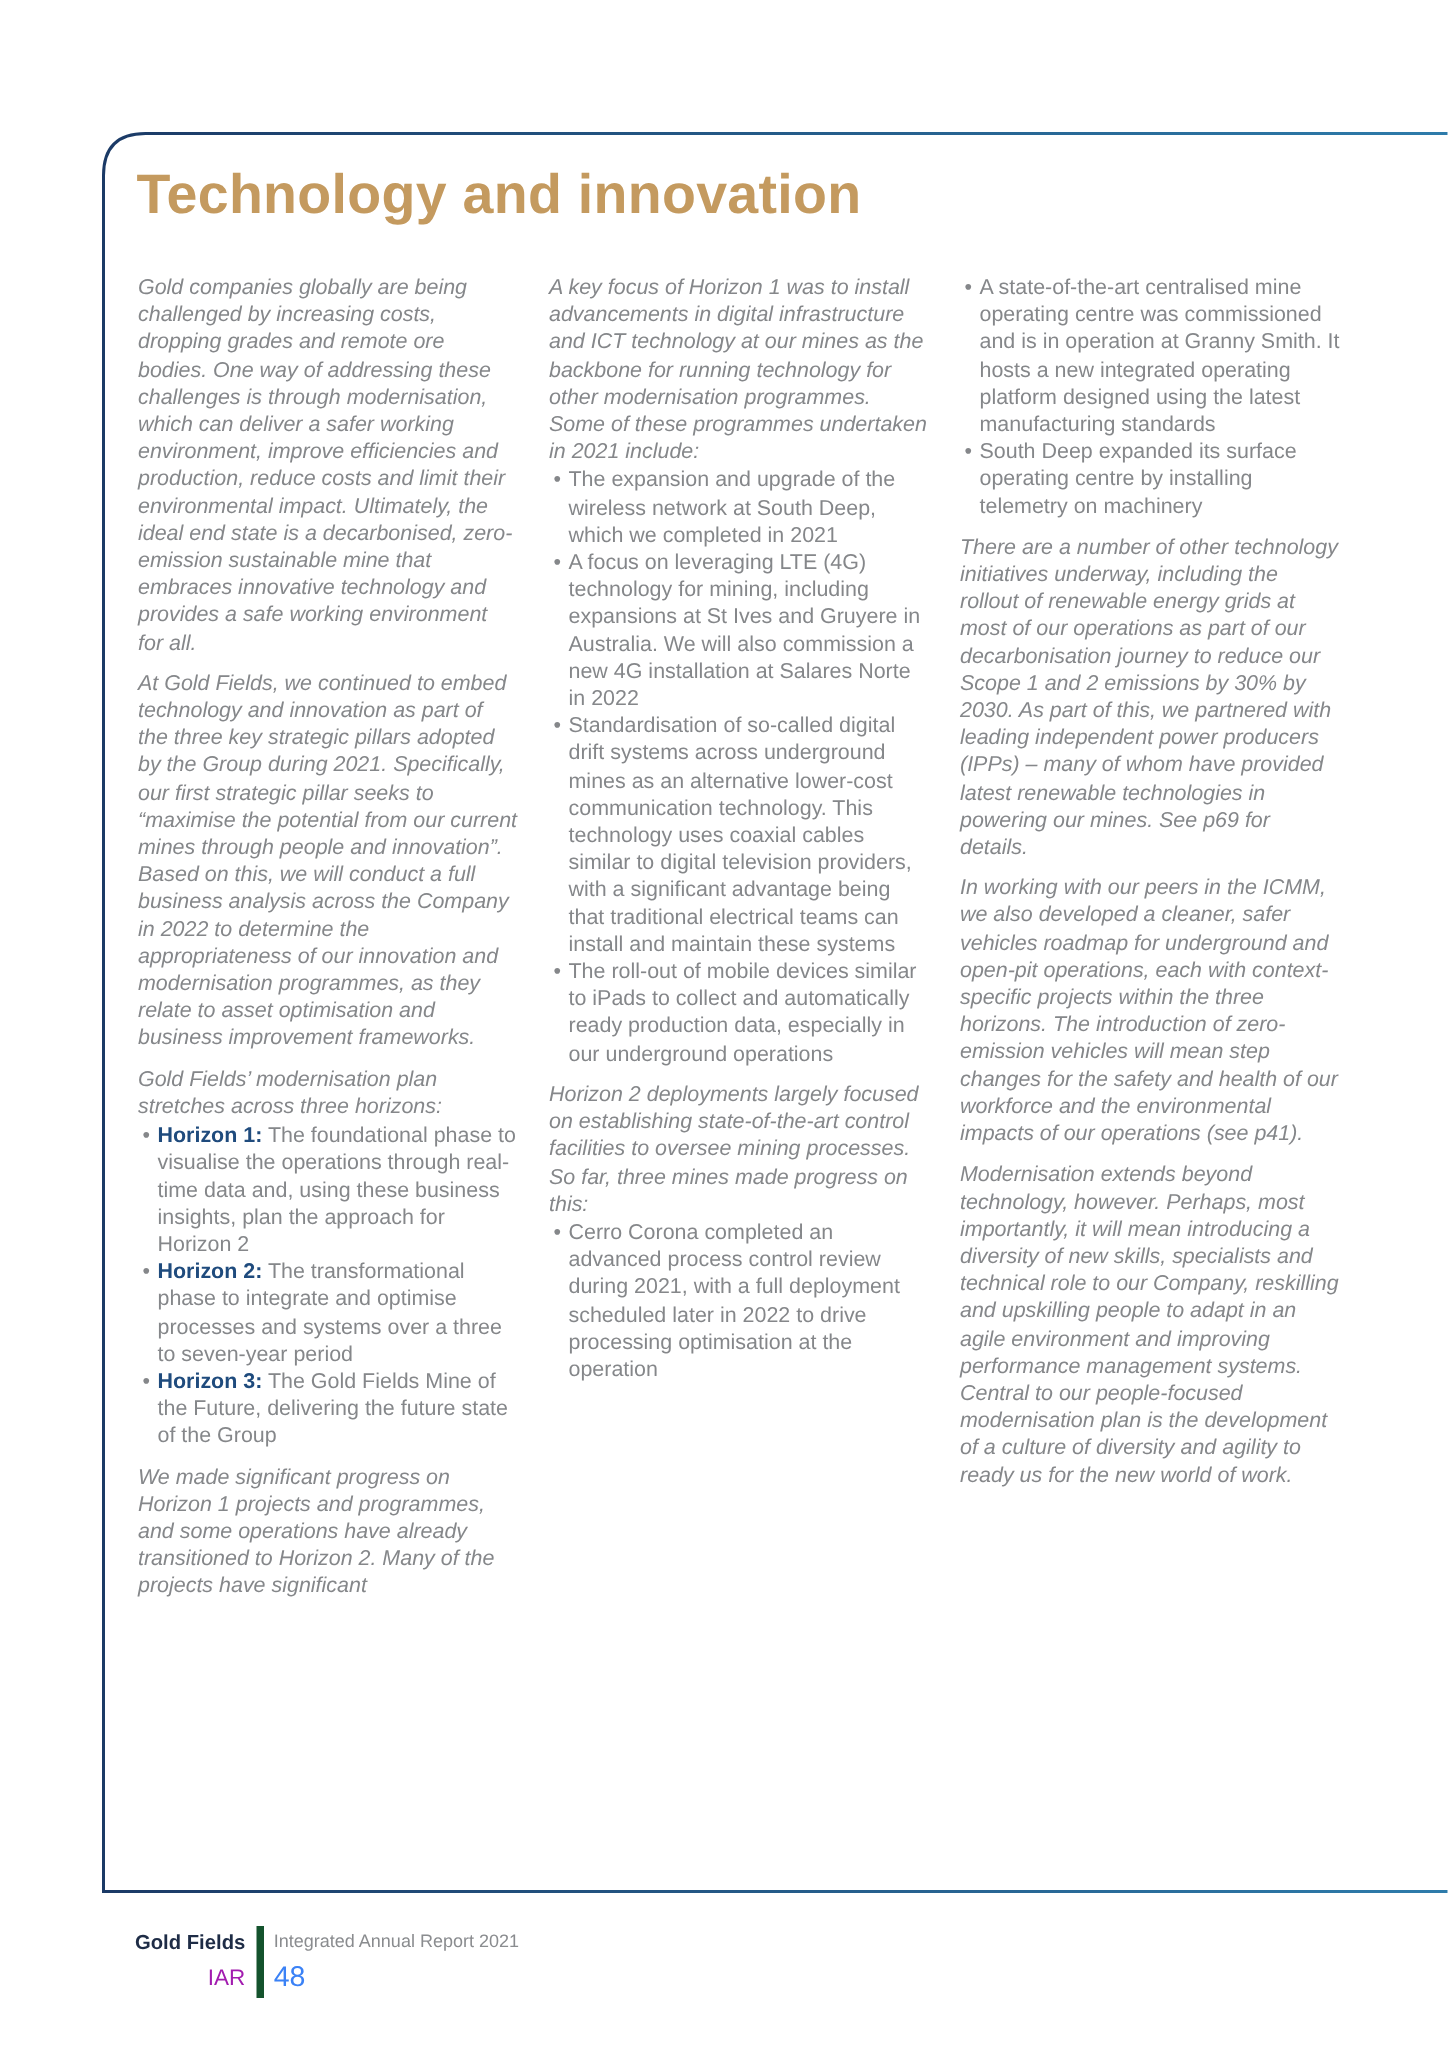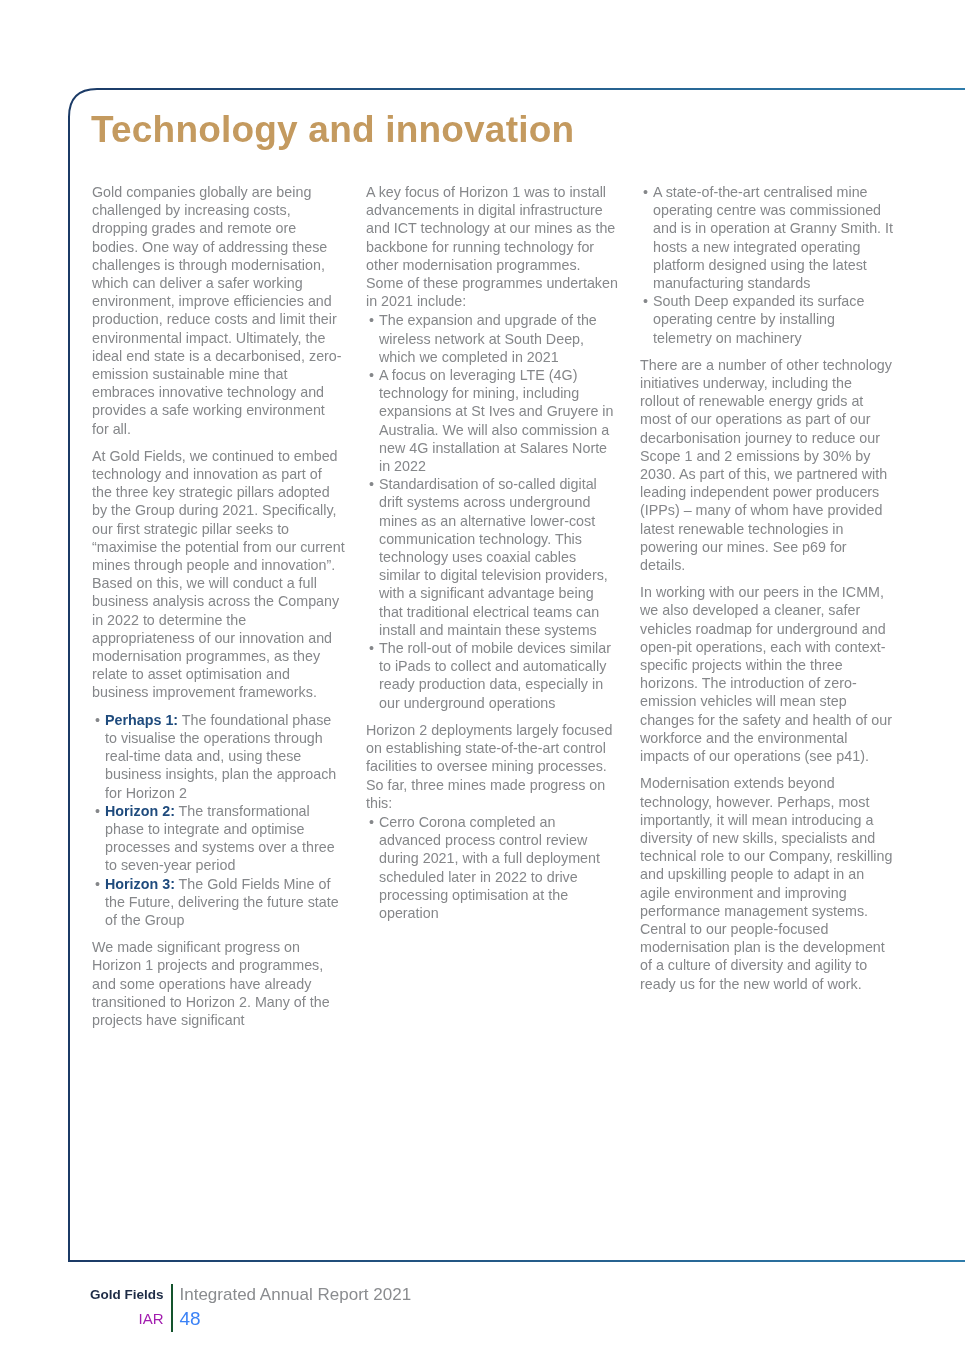--- a/index.html
+++ b/index.html
@@ -12,34 +12,34 @@
   .frame-svg { position:absolute; top:0; left:0; }
 
   .page-title {
     position:absolute; left:91px; top:108px; margin:0;
     font-size:37px; font-weight:bold; color:#C49A5F; letter-spacing:0.2px;
     line-height:44px;
   }
 
   .cols { position:absolute; left:92px; top:183px; display:flex; gap:21px; }
   .col { width:253px; font-size:14.3px; line-height:18.2px; color:#85878A; }
-  .col p { margin:0 0 9px 0; }
+  .col p { margin:0 0 9px 0;font-style:italic; }
   .col p.intro { margin-bottom:1px; }
 
   ul.blist { list-style:none; margin:0 0 9px 0; padding:0; }
   li.bitem { display:flex; }
   .dot { flex:0 0 13px; width:13px; padding-left:3px; box-sizing:border-box; color:#85878A; }
   .btext { flex:1; }
   .lead { color:#1F4B7D; font-weight:bold; }
 
   .footer { position:absolute; left:90px; top:1284px; display:flex; }
-  .f-left  { text-align:right; padding-right:7px; border-right:2px solid #14532d; }
+  .f-left  { text-align:right; padding-right:7px; border-right:5px solid #14532d; }
   .f-right { padding-left:7px; }
   .brand   { font-weight:bold; color:#1E2C46; font-size:13.5px; line-height:21px; white-space:nowrap; }
-  .report  { color:#8A8C8F; font-size:17px; line-height:21px; white-space:nowrap; }
+  .report  { color:#8A8C8F; font-size:12px; line-height:21px; white-space:nowrap; }
   .iar     { color:#a21caf; font-size:15px;  line-height:27px; }
   .pagenum { color:#3b82f6; font-size:19px;  line-height:27px; }
 </style>
 </head>
 <body>
 
 <svg class="frame-svg" width="965" height="1365" viewBox="0 0 965 1365" aria-hidden="true">
   <defs>
     <linearGradient id="frameGrad" x1="0" y1="0" x2="1" y2="0">
       <stop offset="0" stop-color="#1B3A66"></stop>
@@ -49,24 +49,25 @@
   <path d="M 970 89 H 97 Q 69 89 69 117 V 1261 H 970" fill="none" stroke="url(#frameGrad)" stroke-width="2"></path>
 </svg>
 
 <h1 class="page-title">Technology and innovation</h1>
 
 <div class="cols">
 
   <div class="col">
     <p>Gold companies globally are being challenged by increasing costs, dropping grades and remote ore bodies. One way of addressing these challenges is through modernisation, which can deliver a safer working environment, improve efficiencies and production, reduce costs and limit their environmental impact. Ultimately, the ideal end state is a decarbonised, zero-emission sustainable mine that embraces innovative technology and provides a safe working environment for all.</p>
     <p>At Gold Fields, we continued to embed technology and innovation as part of the three key strategic pillars adopted by the Group during 2021. Specifically, our first strategic pillar seeks to “maximise the potential from our current mines through people and innovation”. Based on this, we will conduct a full business analysis across the Company in 2022 to determine the appropriateness of our innovation and modernisation programmes, as they relate to asset optimisation and business improvement frameworks.</p>
+    <p class="intro">Gold Fields’ modernisation plan stretches across three horizons:</p>
     <ul class="blist">
       <li class="bitem">
         <span class="dot">•</span>
-        <span class="btext"><b class="lead">Perhaps 1:</b><span> The foundational phase to visualise the operations through real-time data and, using these business insights, plan the approach for Horizon 2</span></span>
+        <span class="btext"><b class="lead">Horizon 1:</b><span> The foundational phase to visualise the operations through real-time data and, using these business insights, plan the approach for Horizon 2</span></span>
       </li>
       <li class="bitem">
         <span class="dot">•</span>
         <span class="btext"><b class="lead">Horizon 2:</b><span> The transformational phase to integrate and optimise processes and systems over a three to seven-year period</span></span>
       </li>
       <li class="bitem">
         <span class="dot">•</span>
         <span class="btext"><b class="lead">Horizon 3:</b><span> The Gold Fields Mine of the Future, delivering the future state of the Group</span></span>
       </li>
     </ul>

